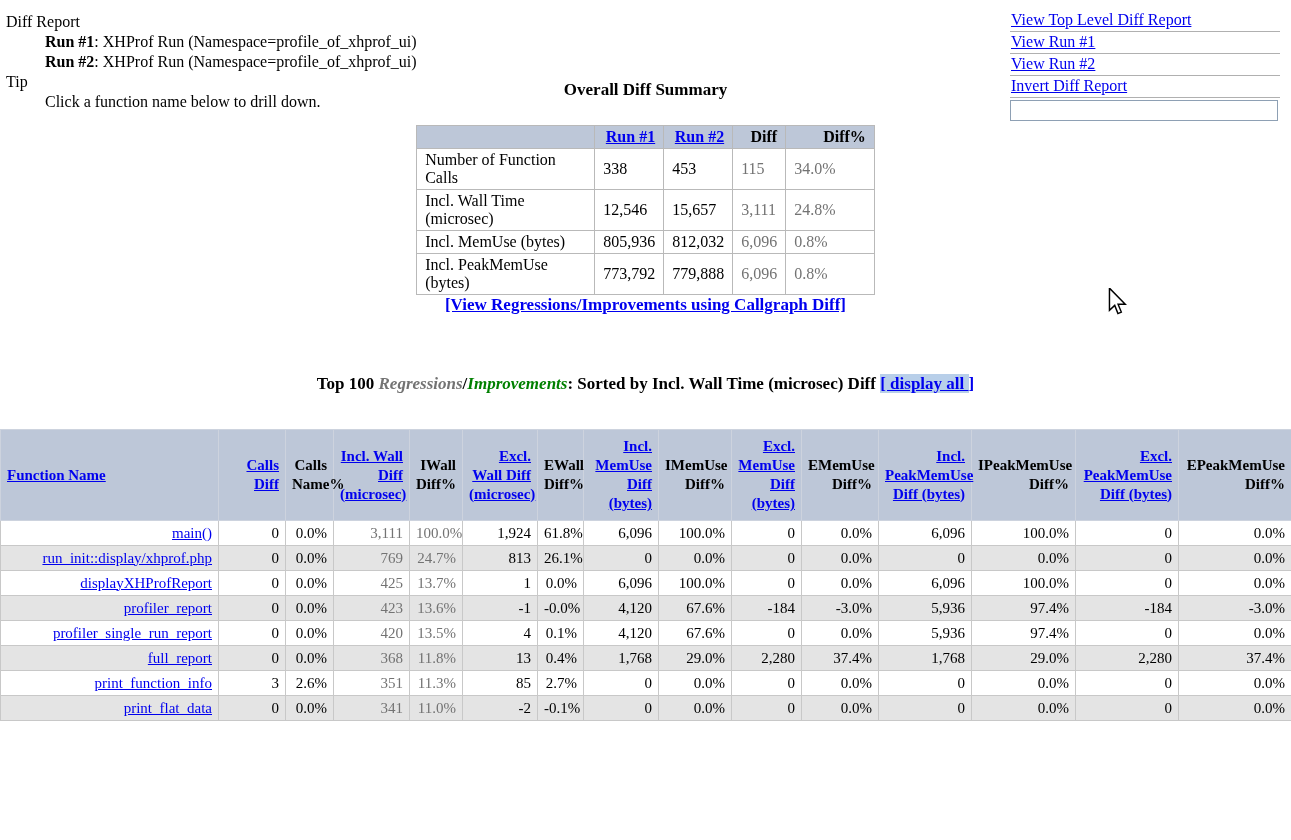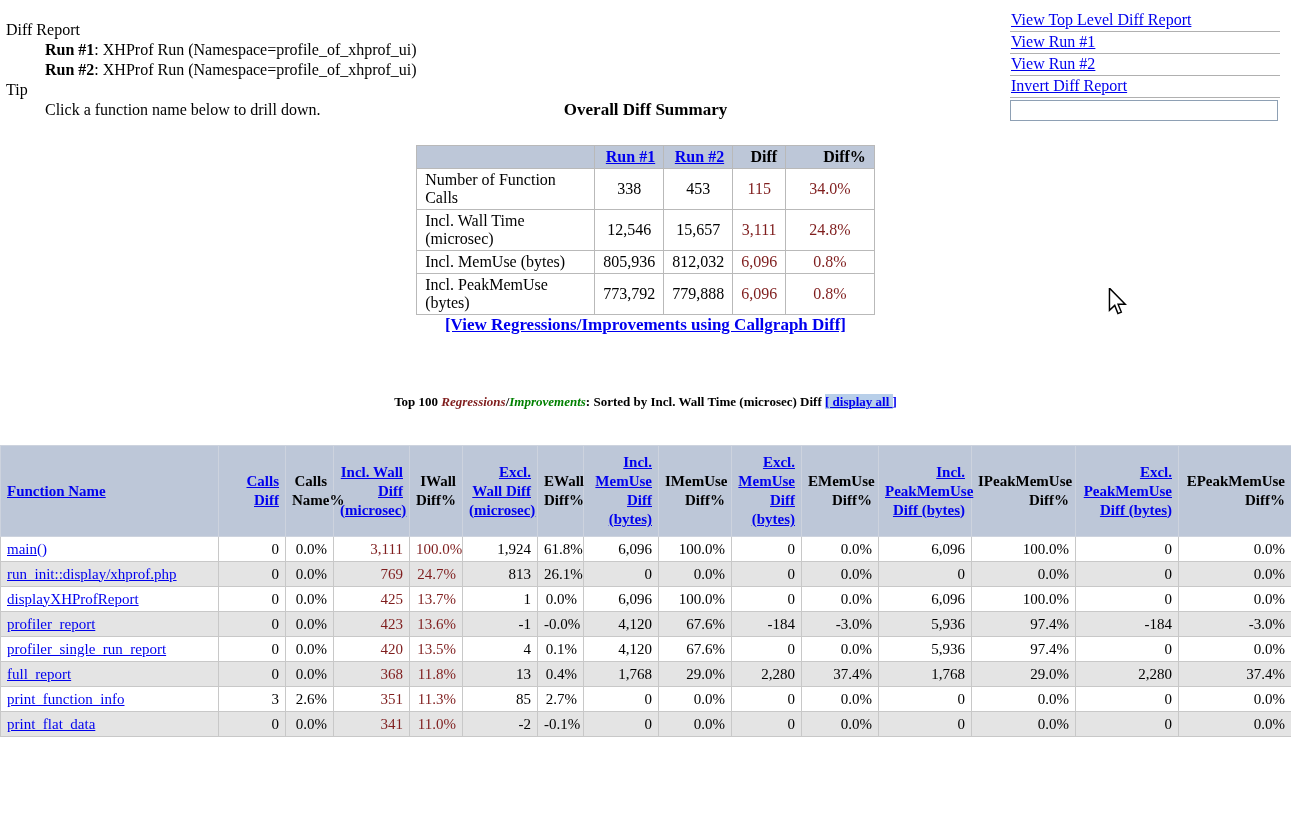--- a/index.html
+++ b/index.html
@@ -6,70 +6,70 @@
   html,body { margin:0; padding:0; }
   body {
     width:1291px; height:840px; overflow:hidden; position:relative;
     background:#fff; color:#000;
     font-family:"Liberation Serif","DejaVu Serif",serif;
     font-size:16px;
   }
   a { color:#0000ee; text-decoration:underline; }
 
   
-  .hdr-left { position:absolute; top:20px; left:6px; line-height:20px; }
+  .hdr-left { position:absolute; top:12px; left:6px; line-height:20px; }
   .hdr-left .indent { padding-left:39px; }
   .hdr-left b { font-weight:bold; }
 
   
   .nav { position:absolute; top:10px; left:1010px; width:270px; }
   .nav-row { border-bottom:1px solid #b0b0b0; padding:0 0 2px 1px; line-height:19px; }
   .nav input {
     width:268px; height:21px; margin-top:2px;
     border:1px solid #8ea0b4; background:#fff;
     font-family:"Liberation Serif","DejaVu Serif",serif; font-size:14px;
   }
 
   
   .center { text-align:center; }
-  .summary-title { margin:100px 0 0 0; font-size:17px; font-weight:bold; }
+  .summary-title { margin:80px 0 0 0; font-size:17px; font-weight:bold; }
   table.summary { margin:25px auto 0 auto; border-collapse:collapse; font-size:16px; }
   table.summary th, table.summary td { border:1px solid #b9b9b9; padding:2px 8px; height:21px; }
   table.summary th { background:#bdc7d8; font-weight:bold; text-align:right; }
   table.summary td.lbl { text-align:left; width:178px; }
-  table.summary td.num { text-align:center; }
+  table.summary td.num { text-align:left; }
   table.summary .w-run { width:64px; }
   table.summary .w-diff { width:48px; }
   table.summary .w-diffpct { width:52px;padding-left:37px; }
-  .red { color:#7f1d1d; }
+  .red { color:#737373; }
   .green { color:#008000; }
 
   .callgraph { font-size:17px; font-weight:bold; }
   .callgraph a { font-weight:bold; }
 
-  .top100 { margin-top:59px; font-size:13px; font-weight:bold; }
+  .top100 { margin-top:59px; font-size:17px; font-weight:bold; }
   .top100 .reg { font-style:italic; font-weight:bold; }
   .top100 .hl { background:#b8cfe9; }
 
   
   table.main {
     width:1291px; table-layout:fixed; border-collapse:collapse;
     margin-top:35px; font-size:15px;
   }
   table.main th {
     background:#bdc7d8; border:1px solid #cdd3de;
     padding:3px 6px; font-weight:bold; text-align:right;
     vertical-align:middle; line-height:19px; height:91px;
   }
   table.main th.fn-h { text-align:left; }
   table.main td {
     border:1px solid #c8c8c8; padding:2px 6px; height:25px;
     text-align:right; white-space:nowrap; overflow:hidden; background:#fff;
   }
-  table.main td.fn { text-align:left; }
+  table.main td.fn { text-align:right; }
   table.main tr.alt td { background:#e4e4e4; }
   .c1{width:218px}.c2{width:67px}.c3{width:48px}.c4{width:76px}.c5{width:53px}
   .c6{width:75px}.c7{width:46px}.c8{width:75px}.c9{width:73px}.c10{width:70px}
   .c11{width:77px}.c12{width:93px}.c13{width:104px}.c14{width:103px}.c15{width:113px}
 
   
   .cursor { position:absolute; left:1108px; top:288px; z-index:10; pointer-events:none; }
 </style>
 </head>
 <body>

